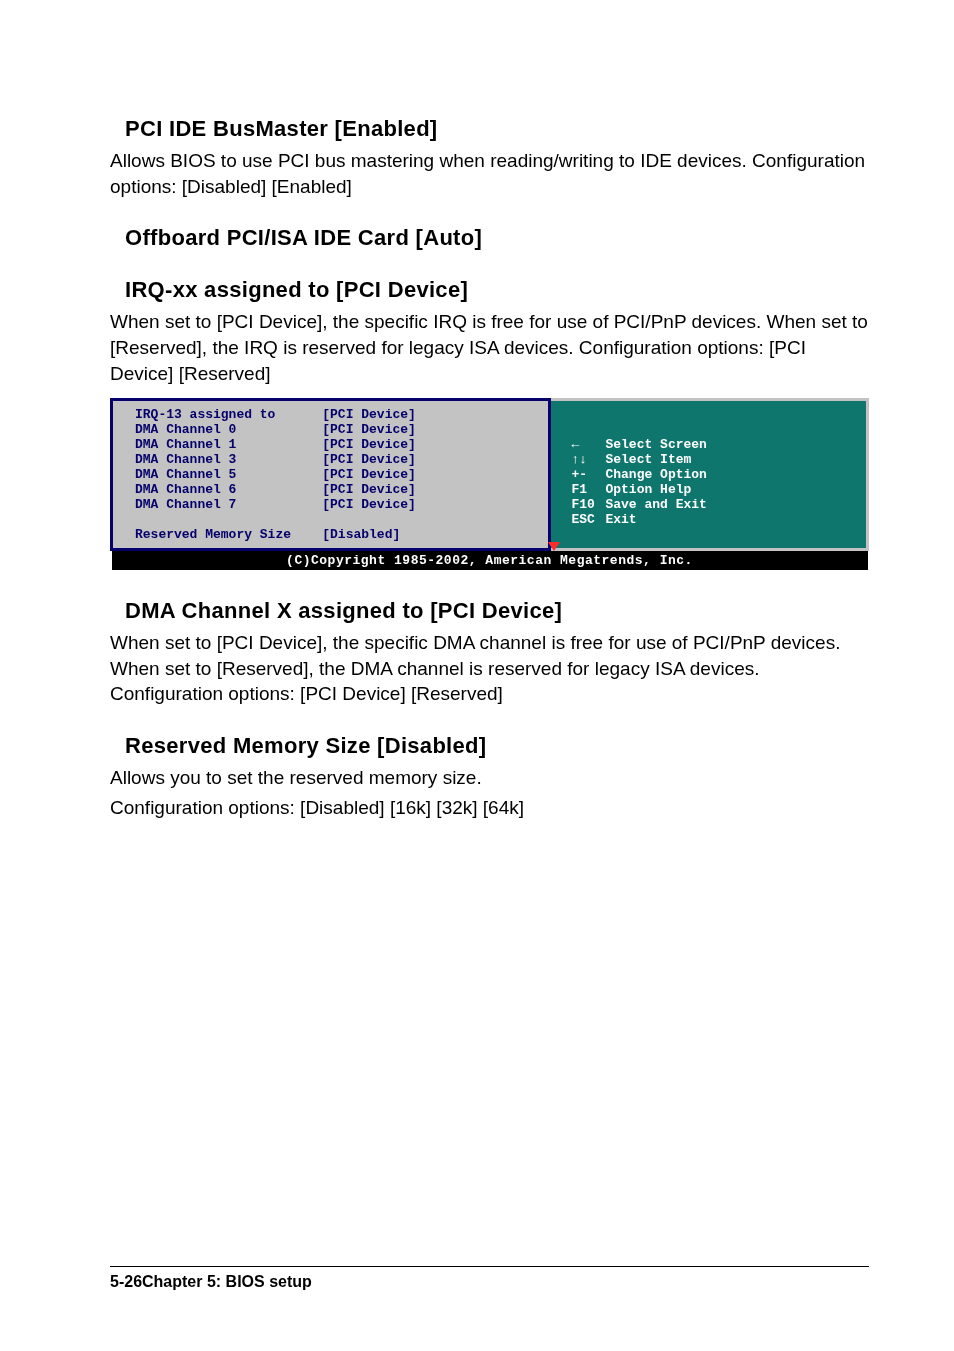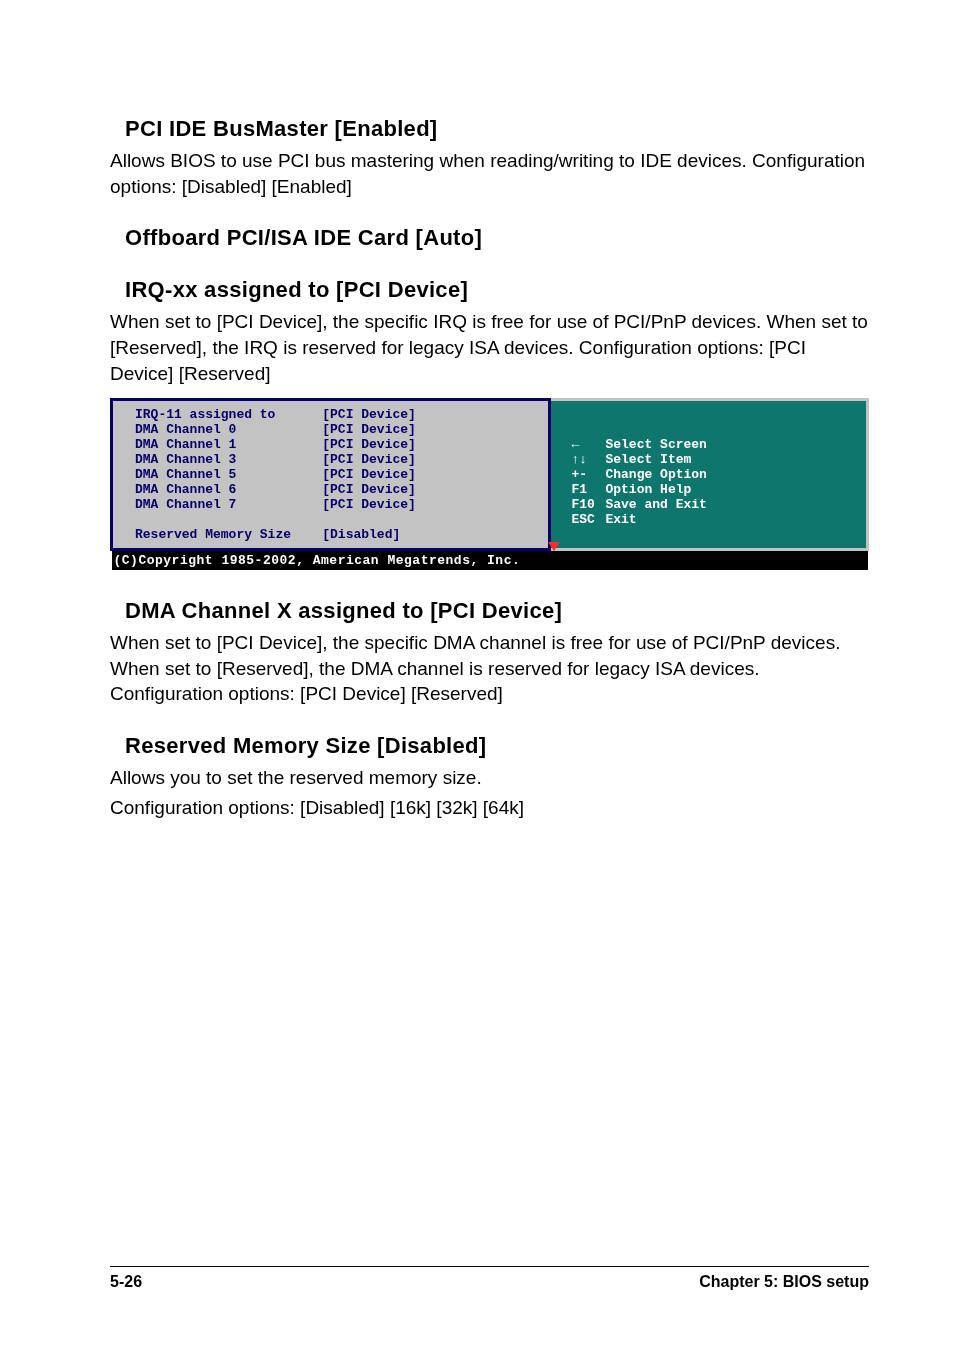--- a/index.html
+++ b/index.html
@@ -62,40 +62,40 @@
     border-bottom: 3px solid #c3c3c3;
     border-right: 3px solid #c3c3c3;
     width: 42%;
   }
   .bios-bar {
     background: #000;
     color: #fff;
     font-family: "Courier New", monospace;
     font-size: 13px;
     font-weight: bold;
+    text-align: center;
     padding: 2px;
     letter-spacing: 0.5px;
     margin-top: 12px;
   }
   .bios-row {
     white-space: pre;
   }
   .help-key { display:inline-block; width:34px; }
   .footer {
     position: absolute;
     bottom: 60px;
     left: 110px;
     right: 85px;
     border-top: 1px solid #000;
     padding-top: 6px;
     font-family: Verdana, Geneva, sans-serif;
     font-weight: 900;
     font-size: 16px;
     display: flex;
-    justify-content: space-between;
   }
   .scroll-cue {
     position: absolute;
     right: -12px;
     bottom: -3px;
     width: 0; height: 0;
     border-left: 6px solid transparent;
     border-right: 6px solid transparent;
     border-top: 9px solid #ff2a2a;
   }
@@ -112,21 +112,21 @@
 
   <div class="section-h">IRQ-xx assigned to [PCI Device]</div>
   <div class="body-text">When set to [PCI Device], the specific IRQ is free for use of PCI/PnP devices. When set to [Reserved], the IRQ is reserved for legacy ISA devices. Configuration options: [PCI Device] [Reserved]</div>
 
   <div class="bios-box">
     <table class="bios-table">
       <tbody>
           <tr>
         <td class="bios-left">
           <div id="bios-rows">
-                <div class="bios-row">IRQ-11 assigned to      [PCI Device]</div>
+                <div class="bios-row">IRQ-13 assigned to      [PCI Device]</div>
                 <div class="bios-row">DMA Channel 0           [PCI Device]</div>
                 <div class="bios-row">DMA Channel 1           [PCI Device]</div>
                 <div class="bios-row">DMA Channel 3           [PCI Device]</div>
                 <div class="bios-row">DMA Channel 5           [PCI Device]</div>
                 <div class="bios-row">DMA Channel 6           [PCI Device]</div>
                 <div class="bios-row">DMA Channel 7           [PCI Device]</div>
                 <div class="bios-row">                        </div>
                 <div class="bios-row">Reserved Memory Size    [Disabled]</div>
               </div>
           <div class="scroll-cue"></div>

